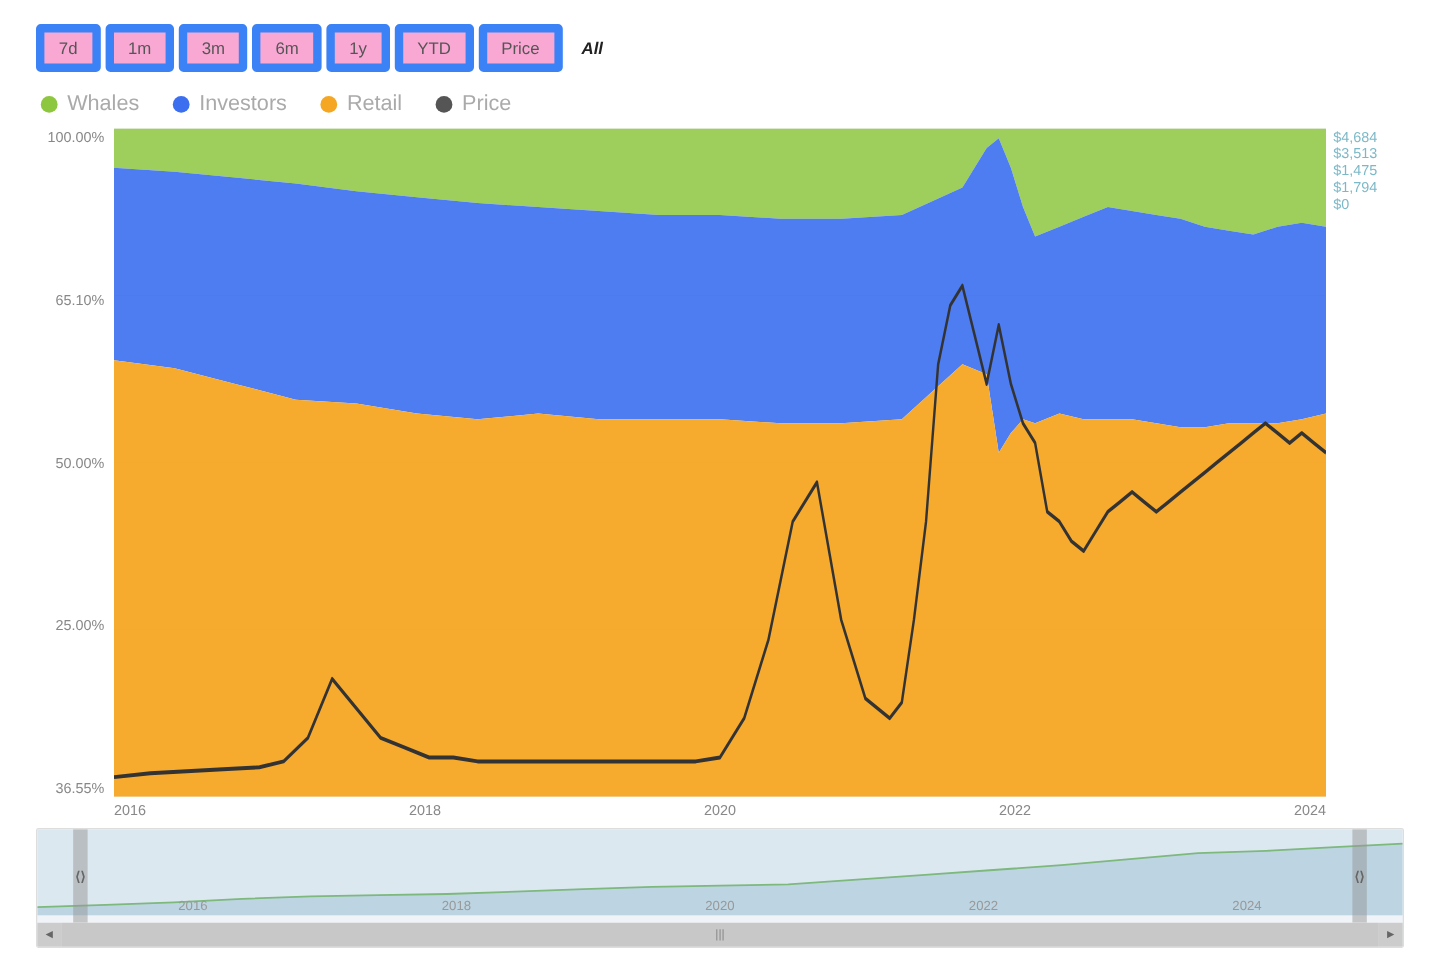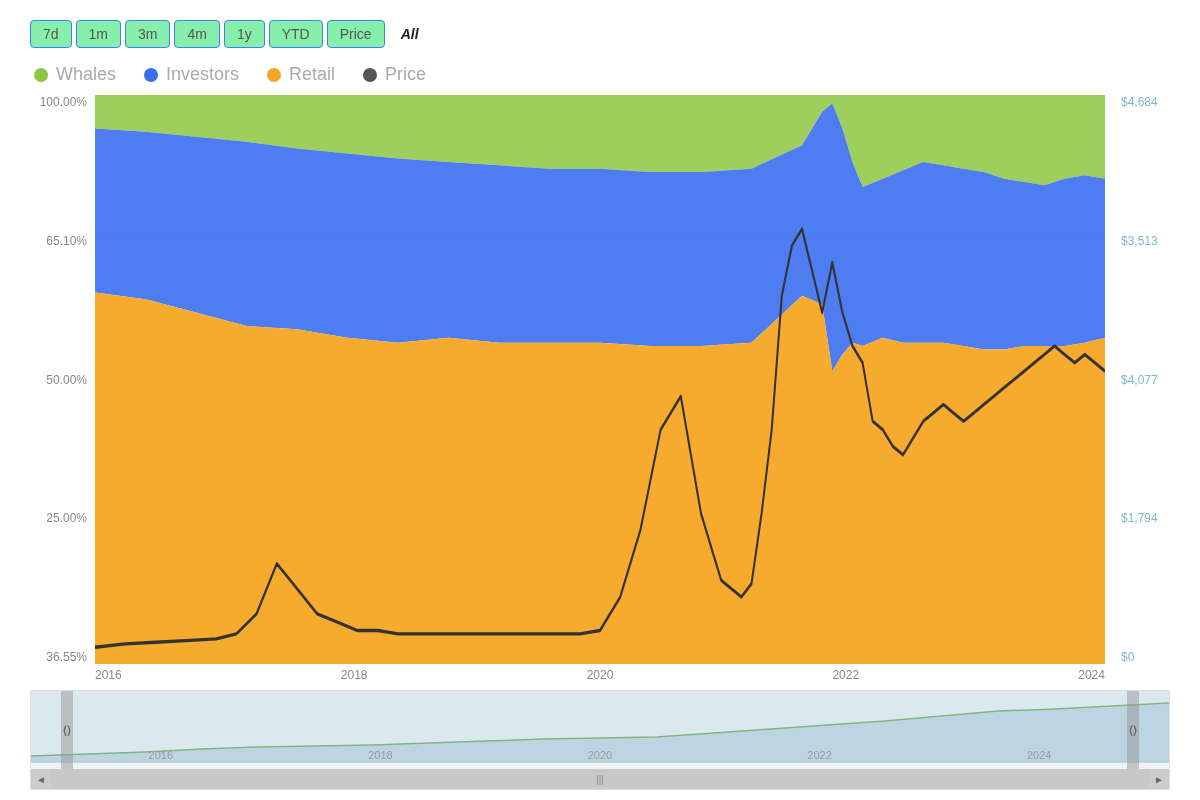--- a/index.html
+++ b/index.html
@@ -22,23 +22,23 @@
 
     
     .time-filters {
       display: flex;
       align-items: center;
       gap: 4px;
       margin-bottom: 16px;
     }
     .time-btn {
       padding: 5px 12px;
-      border: 1px solid #3b82f6;
+      border: 7px solid #3b82f6;
       border-radius: 4px;
-      background: #86efac;
+      background: #f9a8d4;
       color: #555;
       font-size: 14px;
       cursor: pointer;
     }
     .time-btn.active {
       background: #fff;
       border-color: #999;
       font-weight: 700;
       color: #222;
       border: none;
@@ -89,22 +89,22 @@
       padding: 0 8px 0 0;
       font-size: 12px;
       color: #888;
       text-align: right;
     }
 
     .y-axis-right {
       width: 65px;
       display: flex;
       flex-direction: column;
-      justify-content: space-between;
-      padding: 0 0 0 16px;
+      justify-content: flex-start;
+      padding: 0 0 0 6px;
       font-size: 12px;
       color: #7cb9c8;
       text-align: left;
     }
 
     .chart-svg-container {
       flex: 1;
       position: relative;
     }
 
@@ -229,21 +229,21 @@
   </style>
 </head>
 <body>
 
 <div class="container">
 
   <div class="time-filters">
     <button class="time-btn">7d</button>
     <button class="time-btn">1m</button>
     <button class="time-btn">3m</button>
-    <button class="time-btn">4m</button>
+    <button class="time-btn">6m</button>
     <button class="time-btn">1y</button>
     <button class="time-btn">YTD</button>
     <button class="time-btn">Price</button>
     <button class="time-btn active">All</button>
   </div>
 
   <div class="legend">
     <div class="legend-item">
       <div class="legend-dot" style="background:#8DC63F;"></div>
       <span>Whales</span>
@@ -297,21 +297,21 @@
                     660,250 670,200 680,120 690,90 700,80 710,105 720,130 730,100 740,130 750,150 760,160
                     770,195 780,200 790,210 800,215 810,205 820,195 830,190 840,185 850,190 860,195
                     870,190 880,185 890,180 900,175 910,170 920,165 930,160 940,155 950,150 960,155 970,160
                     980,155 990,160 1000,165" fill="none" stroke="#333333" stroke-width="2" stroke-linejoin="round"></polyline>
         </svg>
       </div>
 
       <div class="y-axis-right">
         <span>$4,684</span>
         <span>$3,513</span>
-        <span>$4,077</span>
+        <span>$1,475</span>
         <span>$1,794</span>
         <span>$0</span>
       </div>
     </div>
 
     <div class="x-axis">
       <span>2016</span>
       <span>2018</span>
       <span>2020</span>
       <span>2022</span>

